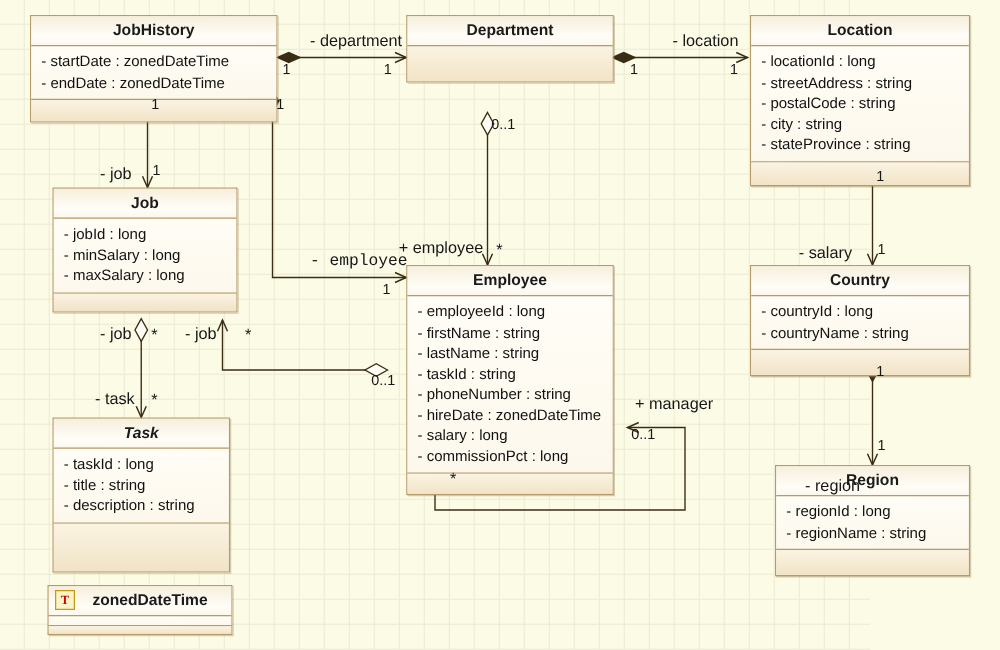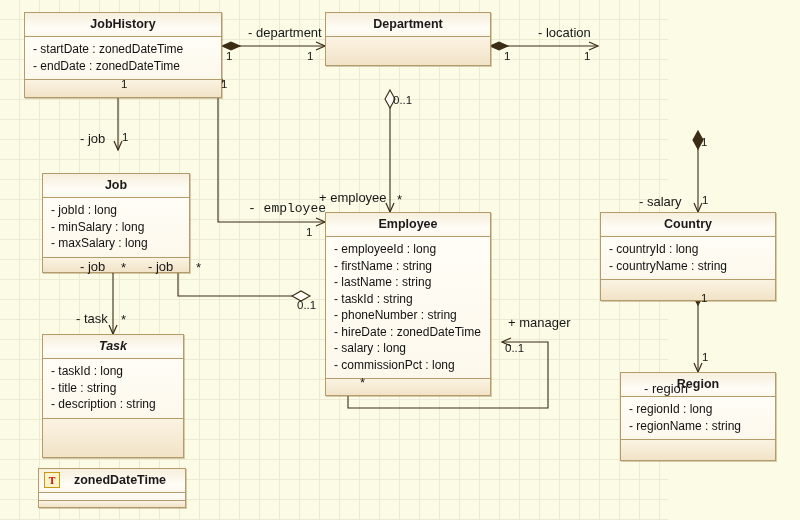--- a/index.html
+++ b/index.html
@@ -9,20 +9,21 @@
     background:#fbfbe6;
   }
   #canvas{
     position:relative;width:668px;height:520px;
     background-color:#fbfbe6;
     background-image:
       linear-gradient(to right, #ecead2 1px, transparent 1px),
       linear-gradient(to bottom, #ecead2 1px, transparent 1px);
     background-size:20px 20px;
     background-position:-1px -1px;
+    padding-left:28px;
   }
   svg#edges{position:absolute;left:0;top:0;width:800px;height:520px;pointer-events:none;}
 
   .uml{
     position:absolute;
     border:1px solid #b59a6a;
     box-sizing:border-box;
     background:linear-gradient(135deg,#f6edd9 0%,#fffdf6 45%,#f3e6cc 100%);
     box-shadow:1px 1px 0 rgba(140,115,70,.35);
   }
@@ -133,22 +134,33 @@
       <div>- endDate : zonedDateTime</div>
     </div>
     <div class="ops"></div>
   </div>
 
   <div class="uml" style="left:325px;top:12px;width:166px;">
     <div class="hdr">Department</div>
     <div class="ops" style="min-height:28px;"></div>
   </div>
 
-
-  <div class="uml" style="left:42px;top:150px;width:148px;margin-top:23px;">
+  <div class="uml" style="left:600px;top:12px;width:176px;">
+    <div class="hdr">Location</div>
+    <div class="attrs">
+      <div>- locationId : long</div>
+      <div>- streetAddress : string</div>
+      <div>- postalCode : string</div>
+      <div>- city : string</div>
+      <div>- stateProvince : string</div>
+    </div>
+    <div class="ops" style="min-height:18px;"></div>
+  </div>
+
+  <div class="uml" style="left:42px;top:150px;width:148px;">
     <div class="hdr">Job</div>
     <div class="attrs">
       <div>- jobId : long</div>
       <div>- minSalary : long</div>
       <div>- maxSalary : long</div>
     </div>
     <div class="ops" style="min-height:14px;"></div>
   </div>
 
   <div class="uml" style="left:325px;top:212px;width:166px;">

